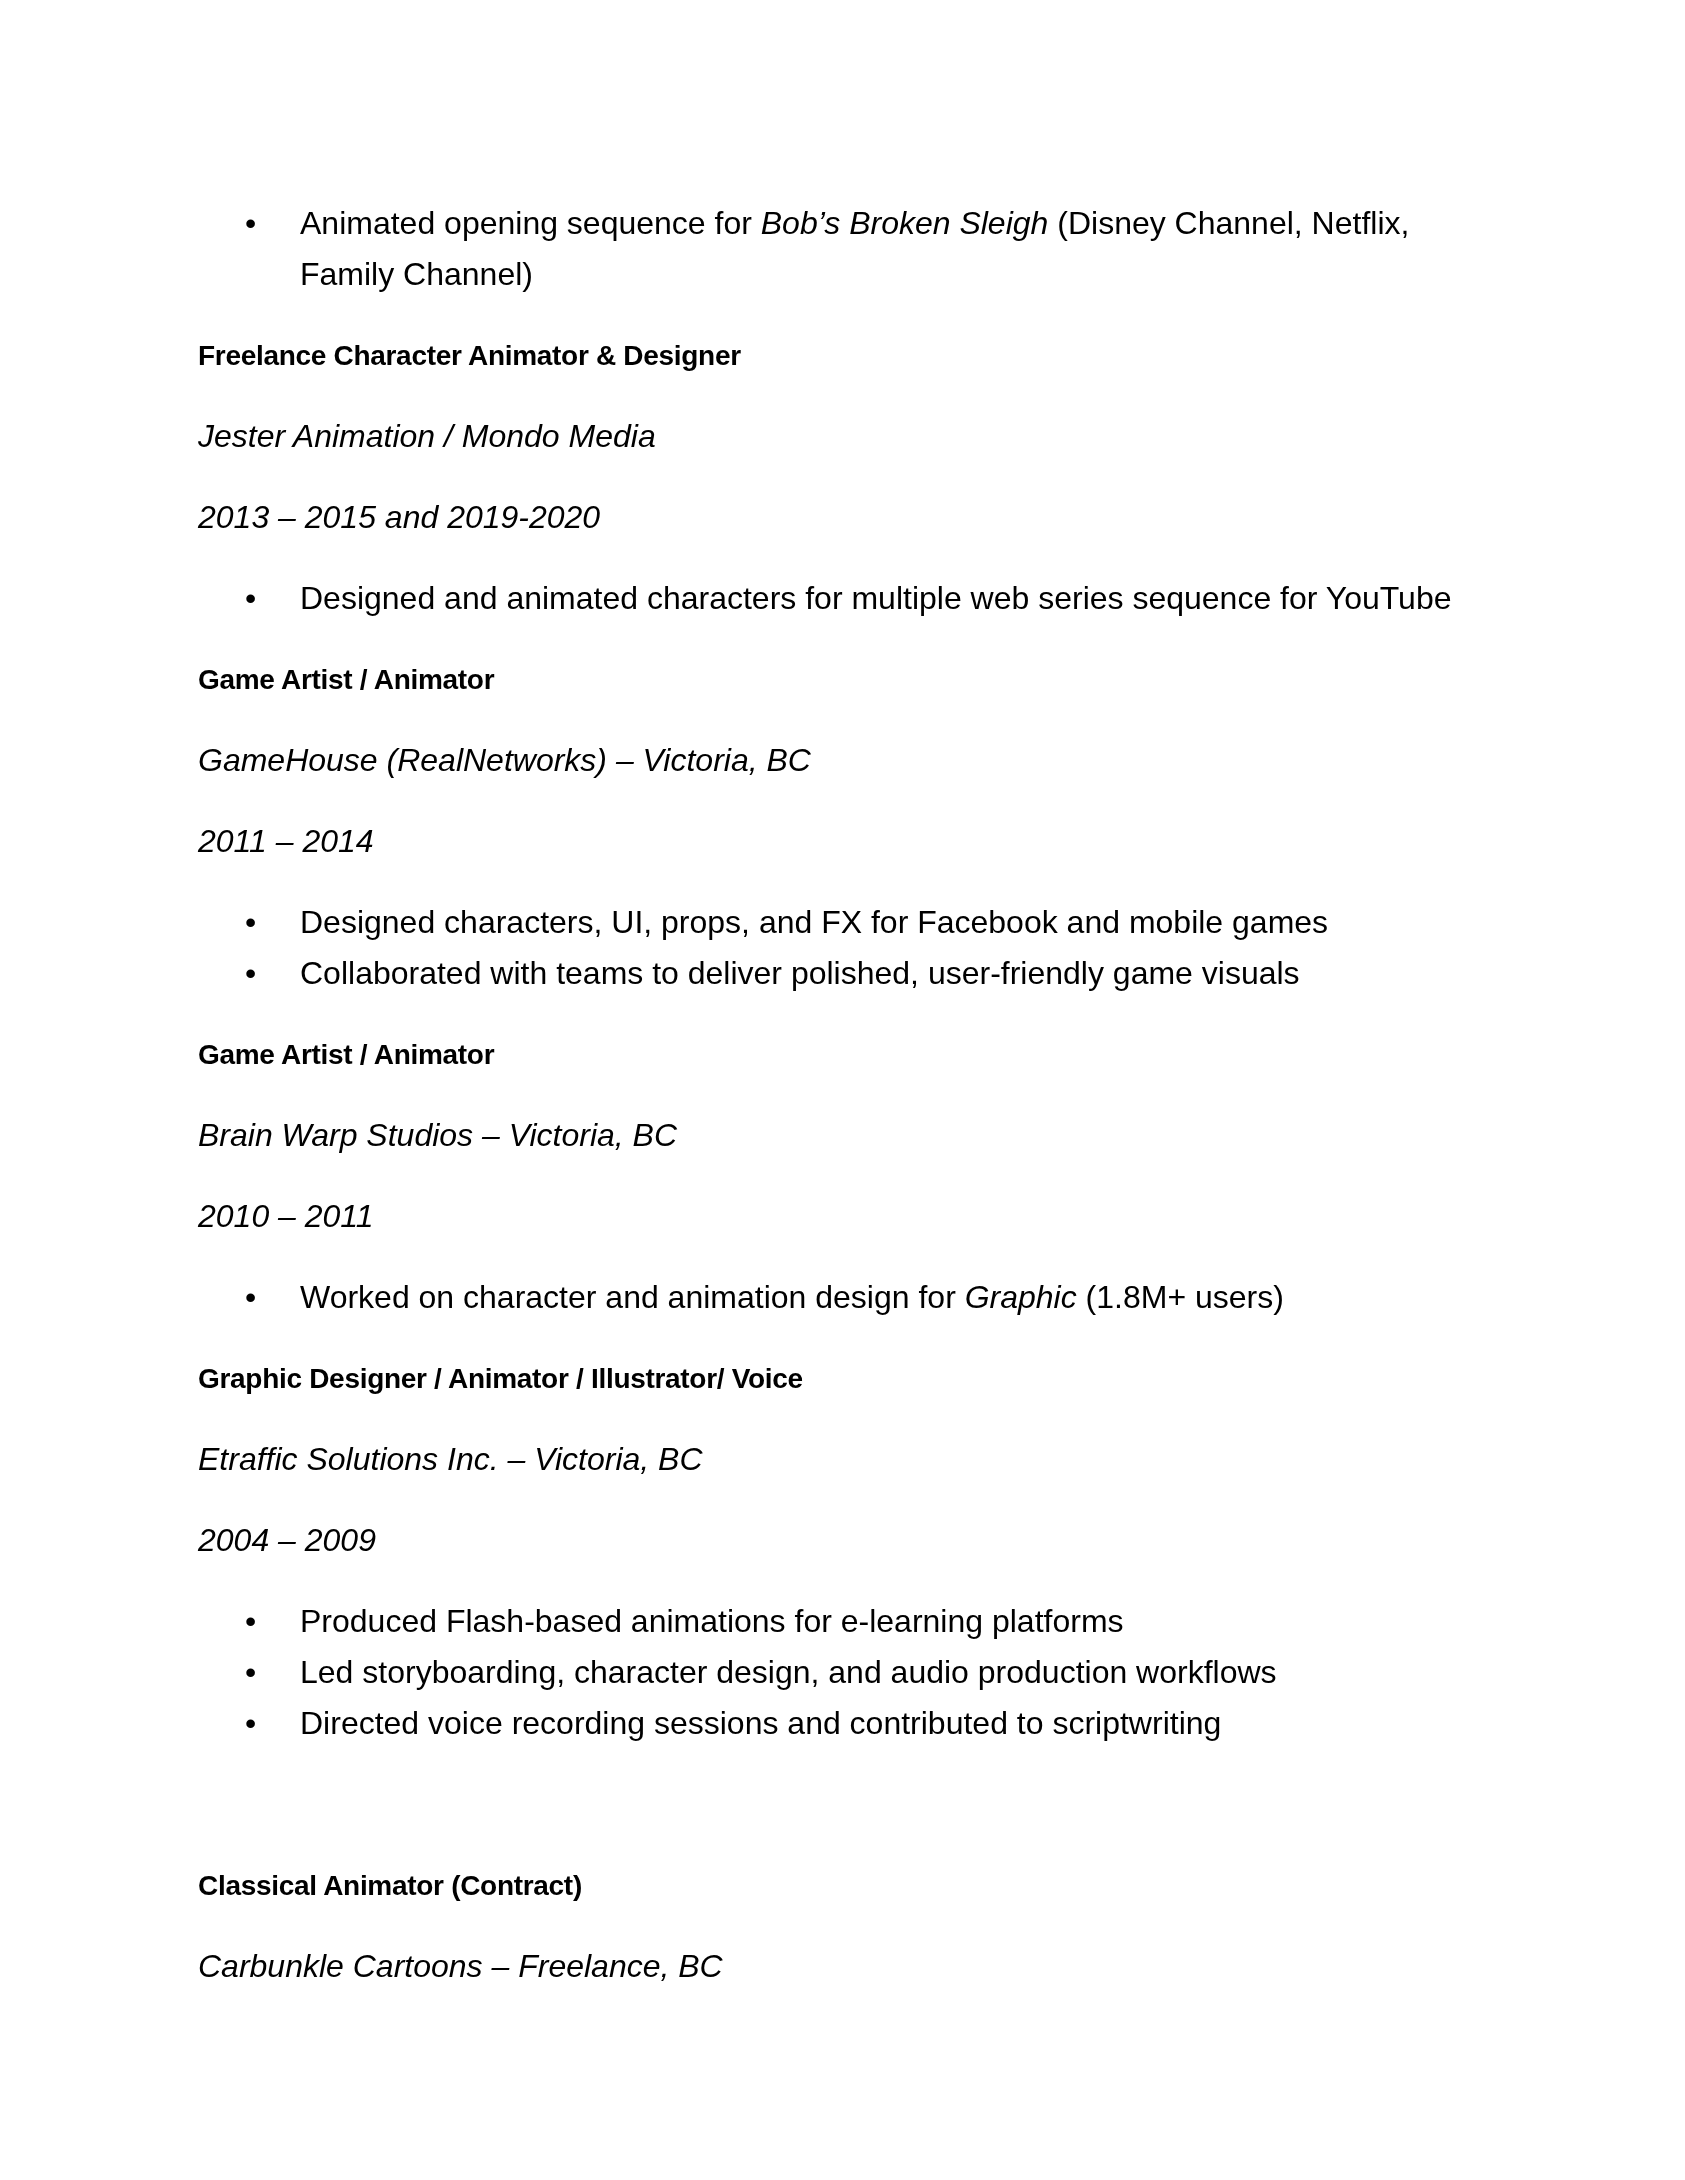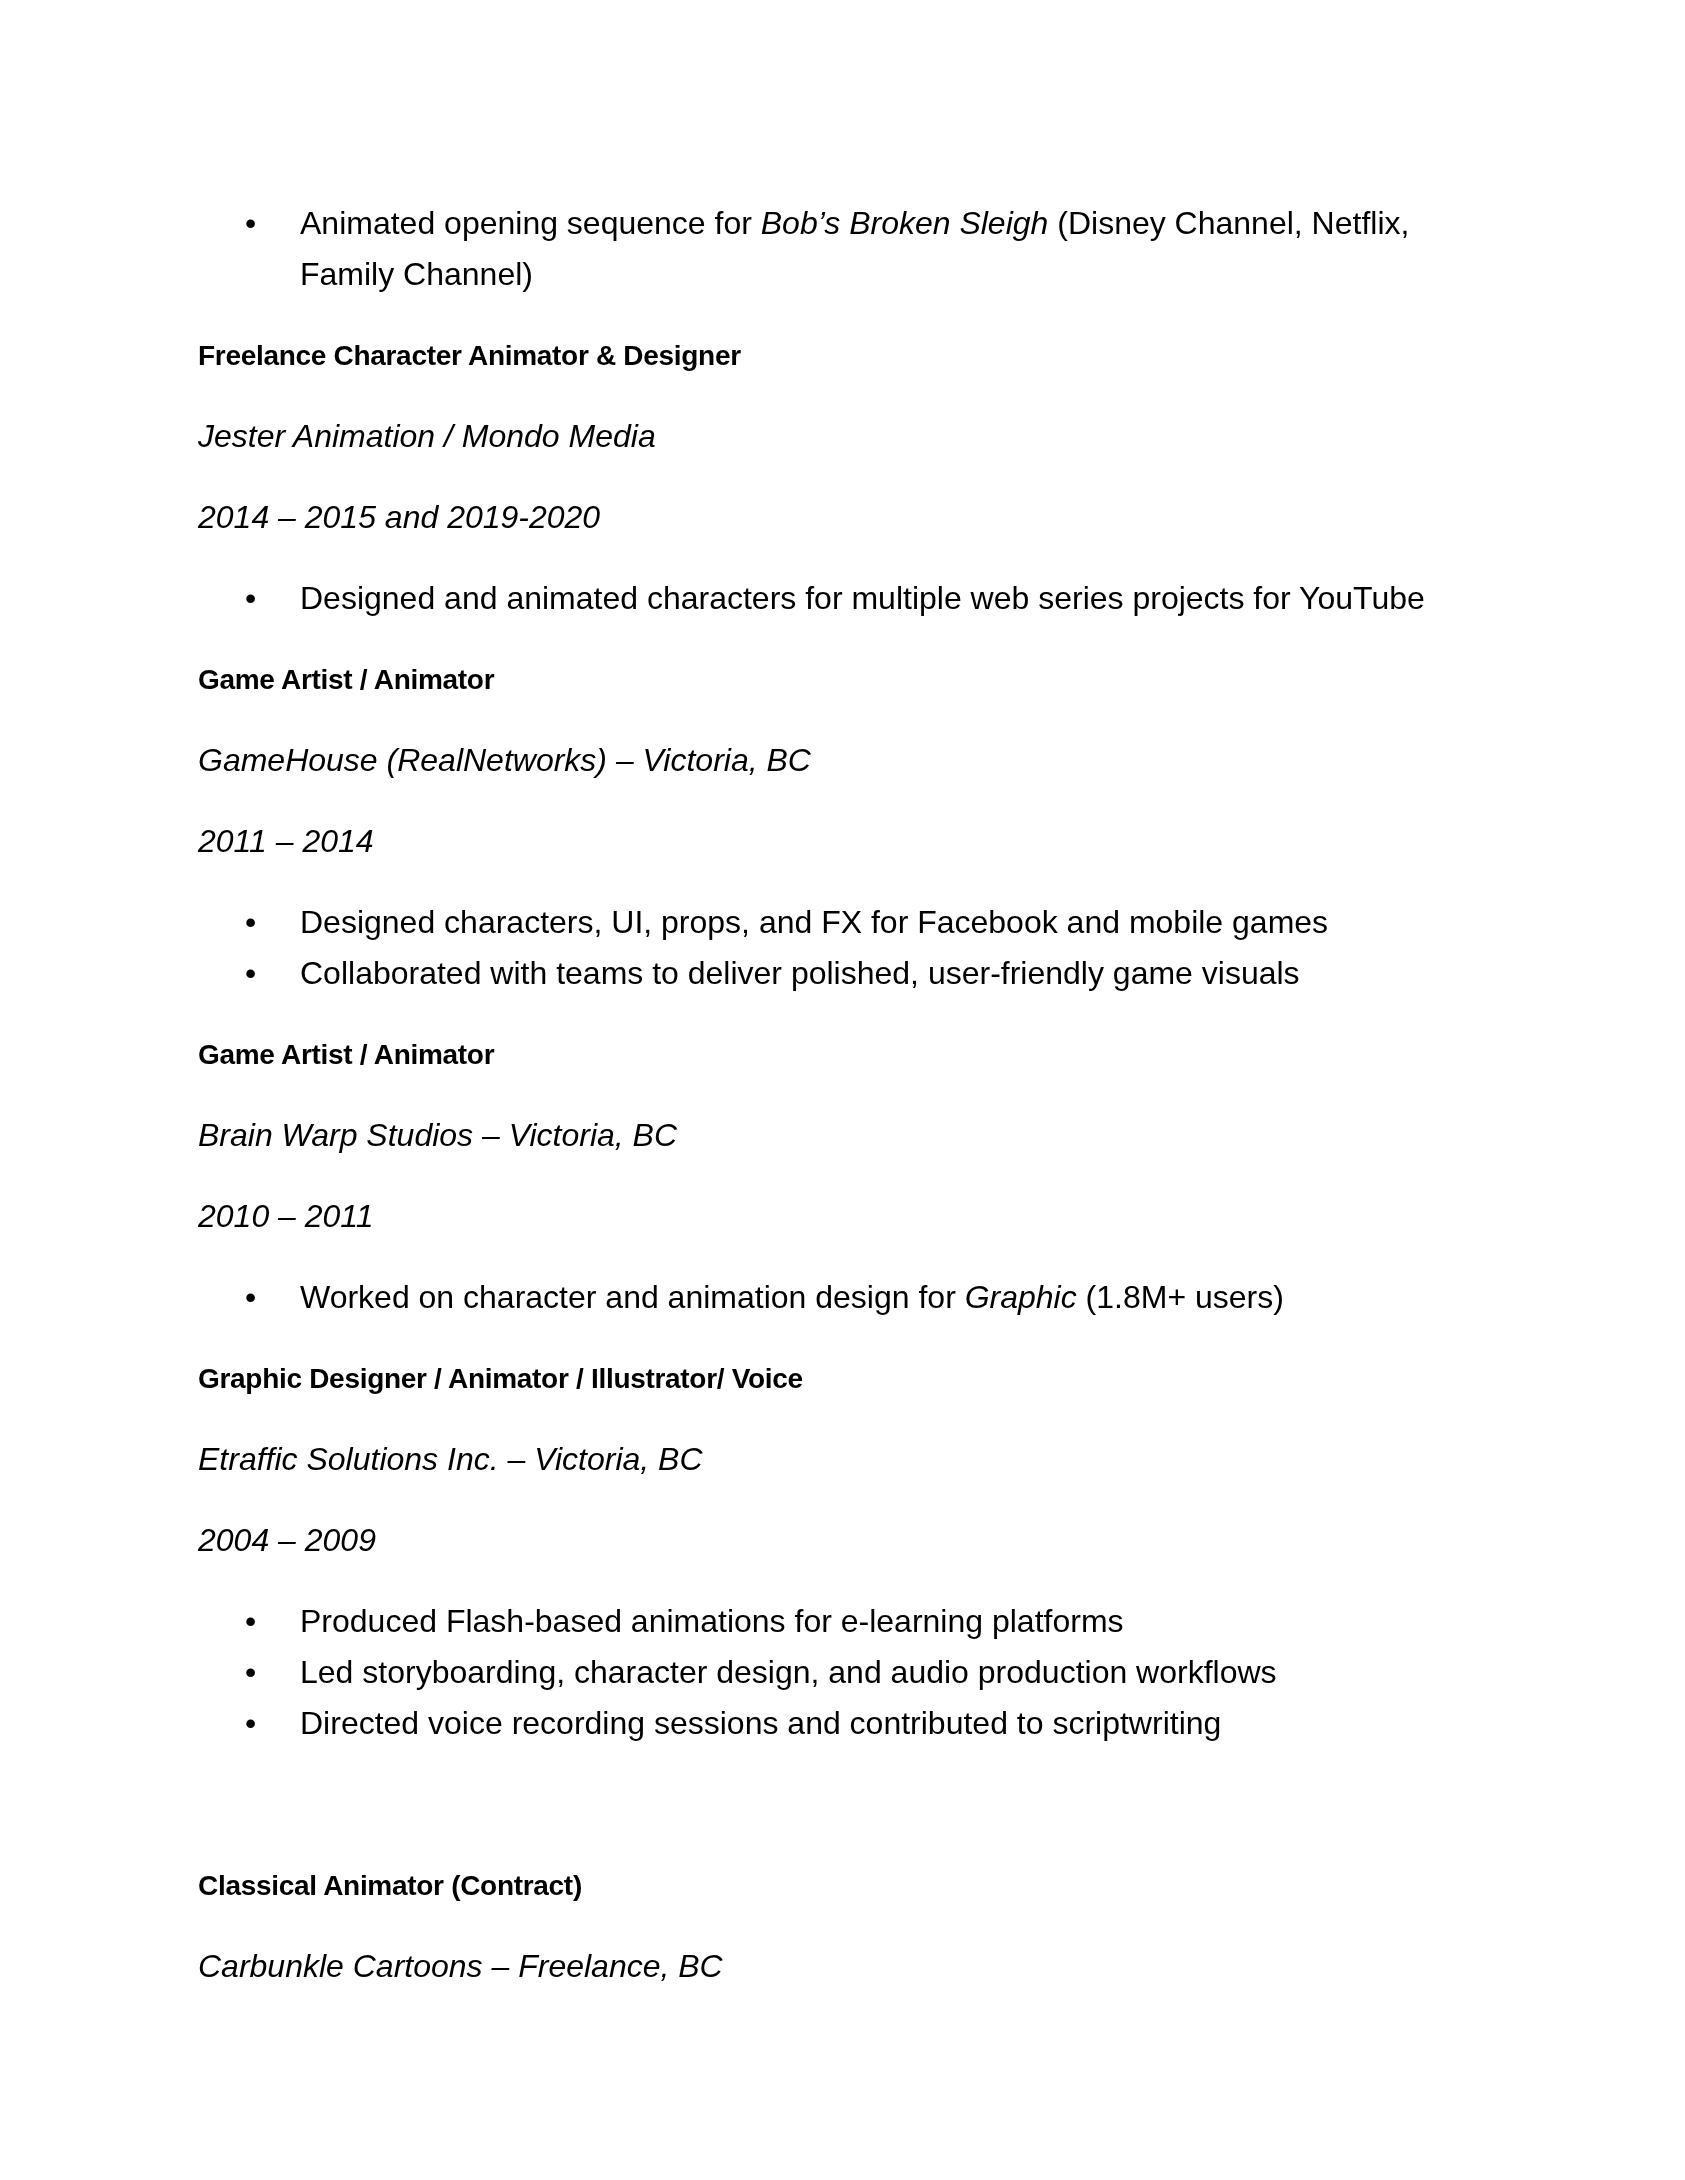--- a/index.html
+++ b/index.html
@@ -58,25 +58,25 @@
     <ul class="bullets">
       <li>
         <span class="dot">•</span>
         <span class="nowrap"><span>Animated opening sequence for </span><em>Bob’s Broken Sleigh</em><span> (Disney Channel, Netflix,</span></span><br>
         <span>Family Channel)</span>
       </li>
     </ul>
 
     <h2>Freelance Character Animator &amp; Designer</h2>
     <p class="it">Jester Animation / Mondo Media</p>
-    <p class="it">2014 – 2015 and 2019-2020</p>
+    <p class="it">2013 – 2015 and 2019-2020</p>
     <ul class="bullets">
       <li>
         <span class="dot">•</span>
-        <span>Designed and animated characters for multiple web series projects for YouTube</span>
+        <span>Designed and animated characters for multiple web series sequence for YouTube</span>
       </li>
     </ul>
 
     <h2>Game Artist / Animator</h2>
     <p class="it">GameHouse (RealNetworks) – Victoria, BC</p>
     <p class="it">2011 – 2014</p>
     <ul class="bullets">
       <li>
         <span class="dot">•</span>
         <span>Designed characters, UI, props, and FX for Facebook and mobile games</span>

